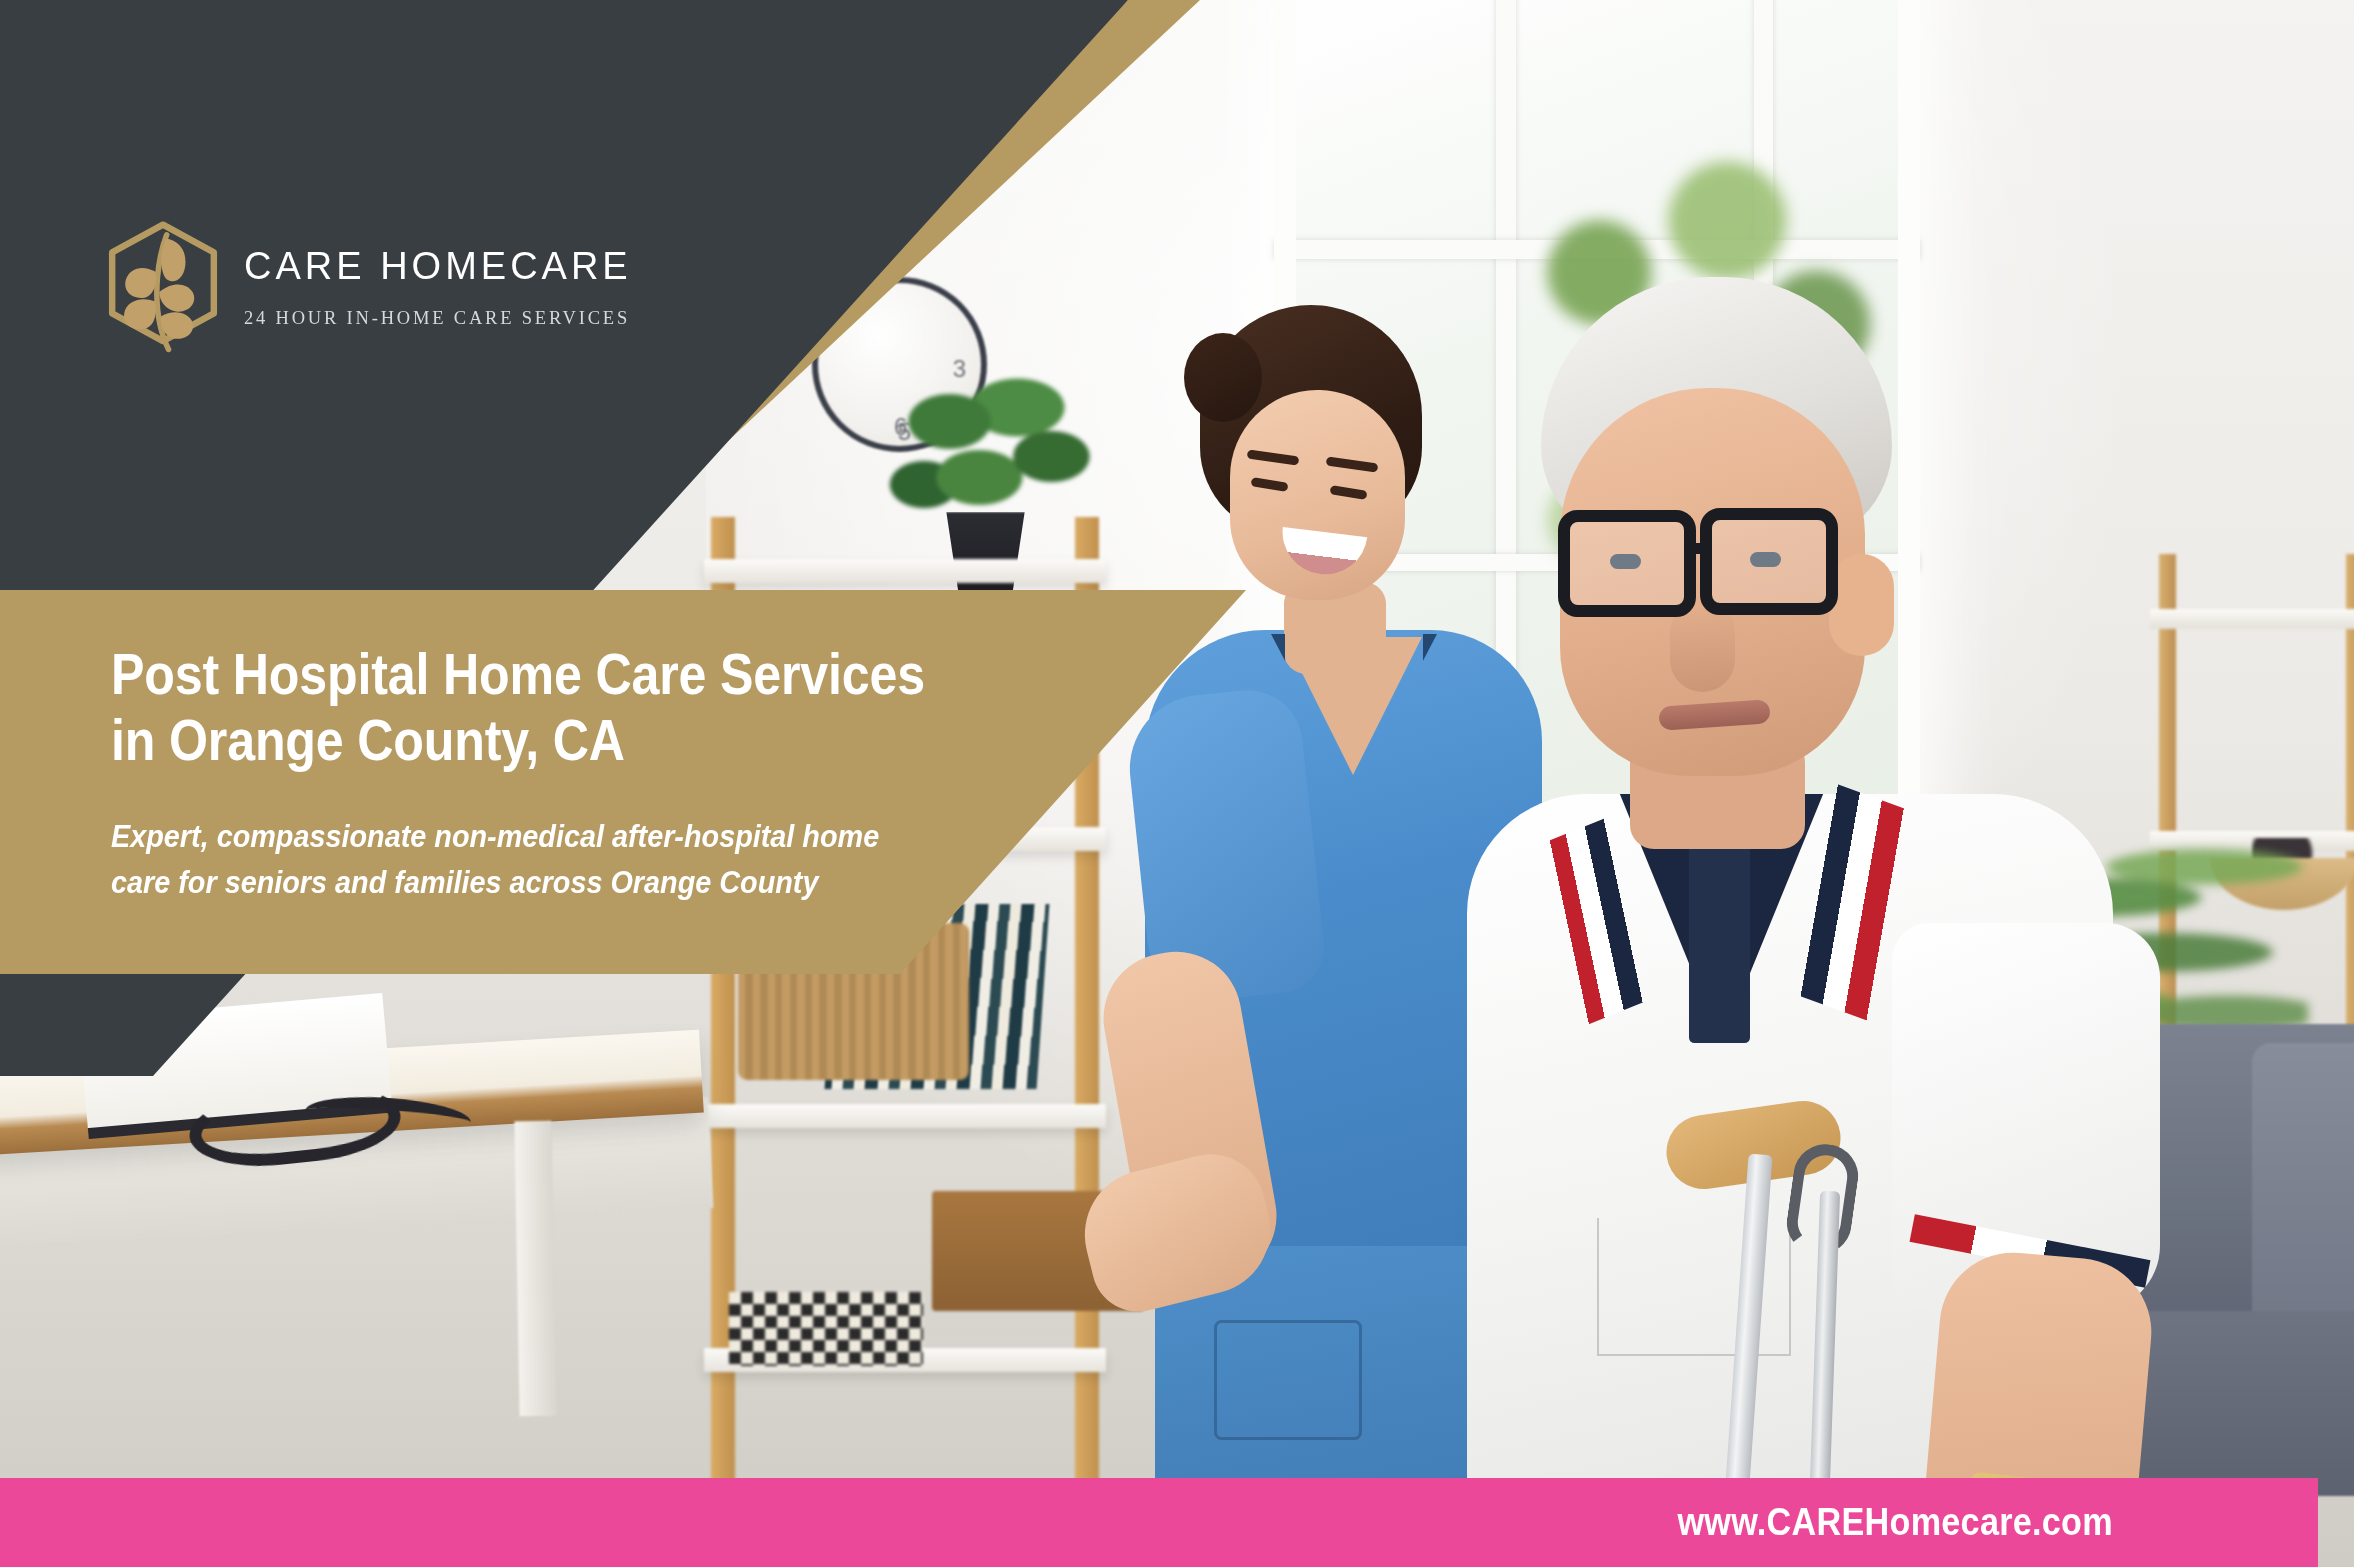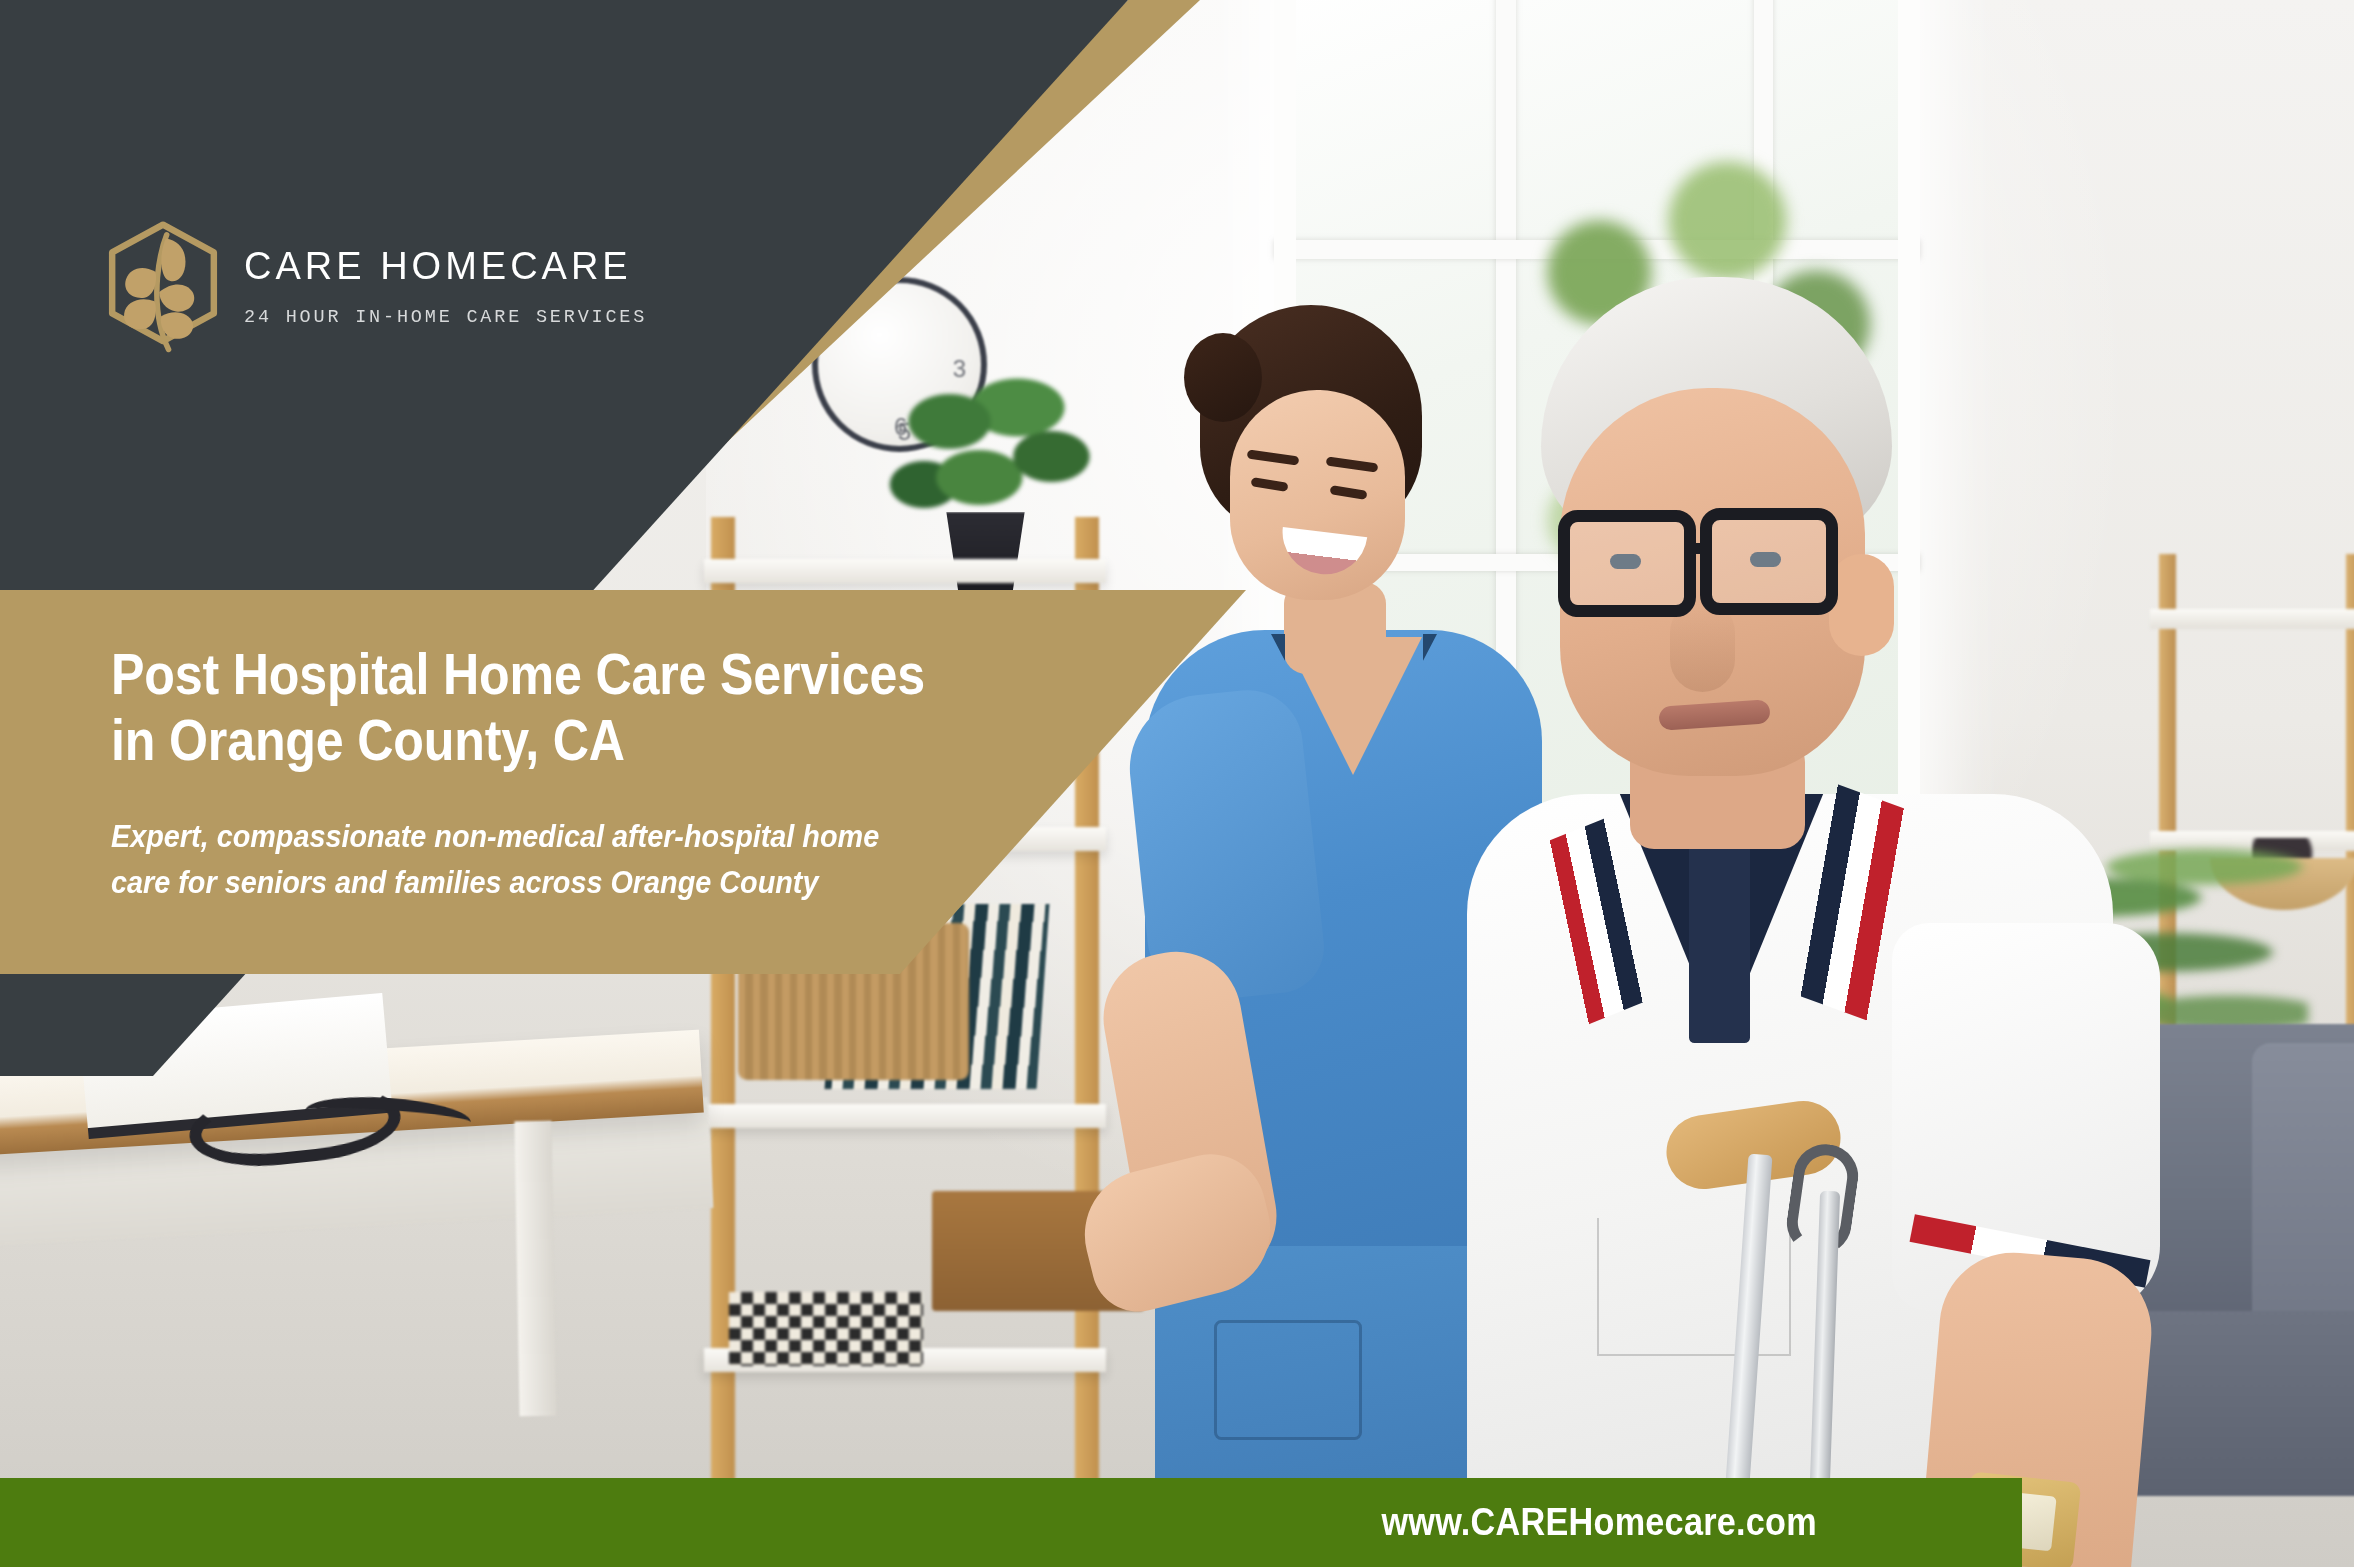--- a/index.html
+++ b/index.html
@@ -426,27 +426,27 @@
   .logo-mark{ width:122px; height:135px; flex:0 0 auto; }
   .logo-text{ display:flex; flex-direction:column; justify-content:center;gap:8px; }
   .logo-name{
     color:#ffffff; font-size:38px; font-weight:400;
     letter-spacing:4px; line-height:1; white-space:nowrap;
     font-family:"Liberation Sans", sans-serif;
   }
   .logo-tag{
     color:#d7d9da; font-size:18.5px; font-weight:300;
     letter-spacing:2.8px; line-height:1; margin-top:15.7px; white-space:nowrap;
-    font-family:Liberation Mono, monospace;
+    font-family:Liberation Serif, serif;
   }
 
   
   .footer{
-    position:absolute; left:0; bottom:0; width:2022px; height:89px;
-    background:#4d7c0f;
+    position:absolute; left:0; bottom:0; width:2318px; height:89px;
+    background:#ec4899;
     display:flex; align-items:center; justify-content:flex-end;
   }
   .footer-url{
     color:#ffffff;
     font-family:"Liberation Sans Narrow","Liberation Sans", sans-serif;
     font-weight:700; font-size:38px; letter-spacing:0.3px;
     margin-right:205px;
     transform:scaleX(.9); transform-origin:right center;
     white-space:nowrap;
   }

